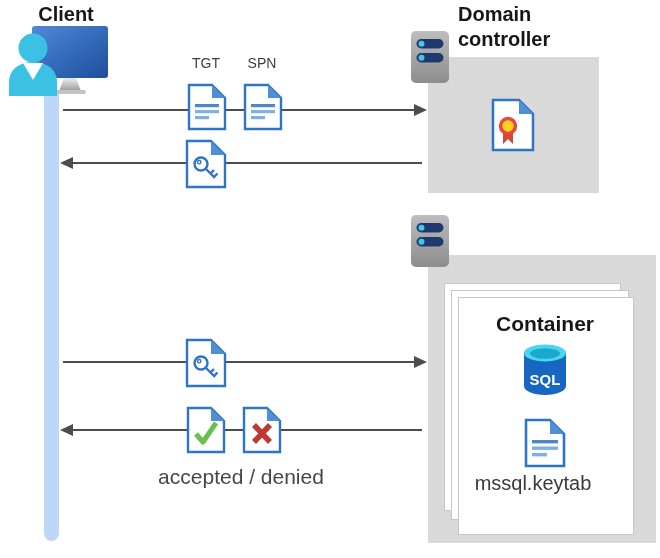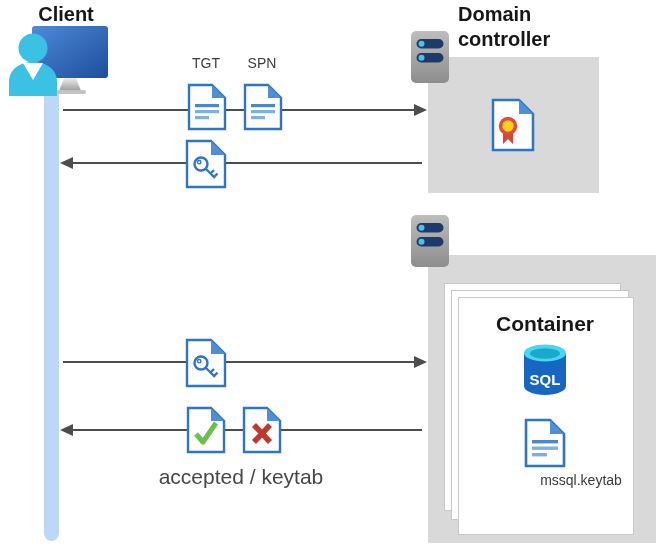--- a/index.html
+++ b/index.html
@@ -155,21 +155,21 @@
   <div class="abs" style="left:524px;top:418px;">
     <svg width="42" height="50" viewBox="0 0 42 50">
       <path d="M2 2 H26 L40 16 V48 H2 Z" fill="#ffffff" stroke="#2e74c7" stroke-width="2.6"></path>
       <path d="M26 2 L40 16 H26 Z" fill="#4f8fd4"></path>
       <rect x="8" y="22" width="26" height="3.4" fill="#4c87c8"></rect>
       <rect x="8" y="28.5" width="26" height="3.4" fill="#7fb0e4"></rect>
       <rect x="8" y="35" width="15" height="3.4" fill="#7fb0e4"></rect>
     </svg>
   </div>
 
-  <div class="abs caption center-text" style="left:458px;top:472px;width:150px;font-size:14px;color:#3a3a3a;margin-left:48px;">mssql.keytab</div>
+  <div class="abs caption center-text" style="left:458px;top:472px;width:150px;font-size:20px;color:#3a3a3a;">mssql.keytab</div>
 
   <div class="abs hline" style="left:63px;top:361px;width:353px;"></div>
   <div class="abs arrowhead-right" style="left:414px;top:356px;"></div>
 
   <div class="abs hline" style="left:72px;top:429px;width:350px;"></div>
   <div class="abs arrowhead-left" style="left:60px;top:424px;"></div>
 
   <div class="abs" style="left:185px;top:338px;">
     <svg width="42" height="50" viewBox="0 0 42 50">
       <path d="M2 2 H26 L40 16 V48 H2 Z" fill="#ffffff" stroke="#2e74c7" stroke-width="2.4"></path>
@@ -189,15 +189,15 @@
   </div>
 
   <div class="abs" style="left:242px;top:406px;">
     <svg width="40" height="48" viewBox="0 0 40 48">
       <path d="M2 2 H25 L38 15 V46 H2 Z" fill="#ffffff" stroke="#2e74c7" stroke-width="2.4"></path>
       <path d="M25 2 L38 15 H25 Z" fill="#4f8fd4"></path>
       <path d="M12 19 L28 36 M28 19 L12 36" fill="none" stroke="#be3a31" stroke-width="5.5"></path>
     </svg>
   </div>
 
-  <div class="abs caption center-text" style="left:101px;top:465px;width:280px;">accepted / keytab</div>
+  <div class="abs caption center-text" style="left:101px;top:465px;width:280px;">accepted / denied</div>
 
 </div>
 
 </body></html>

